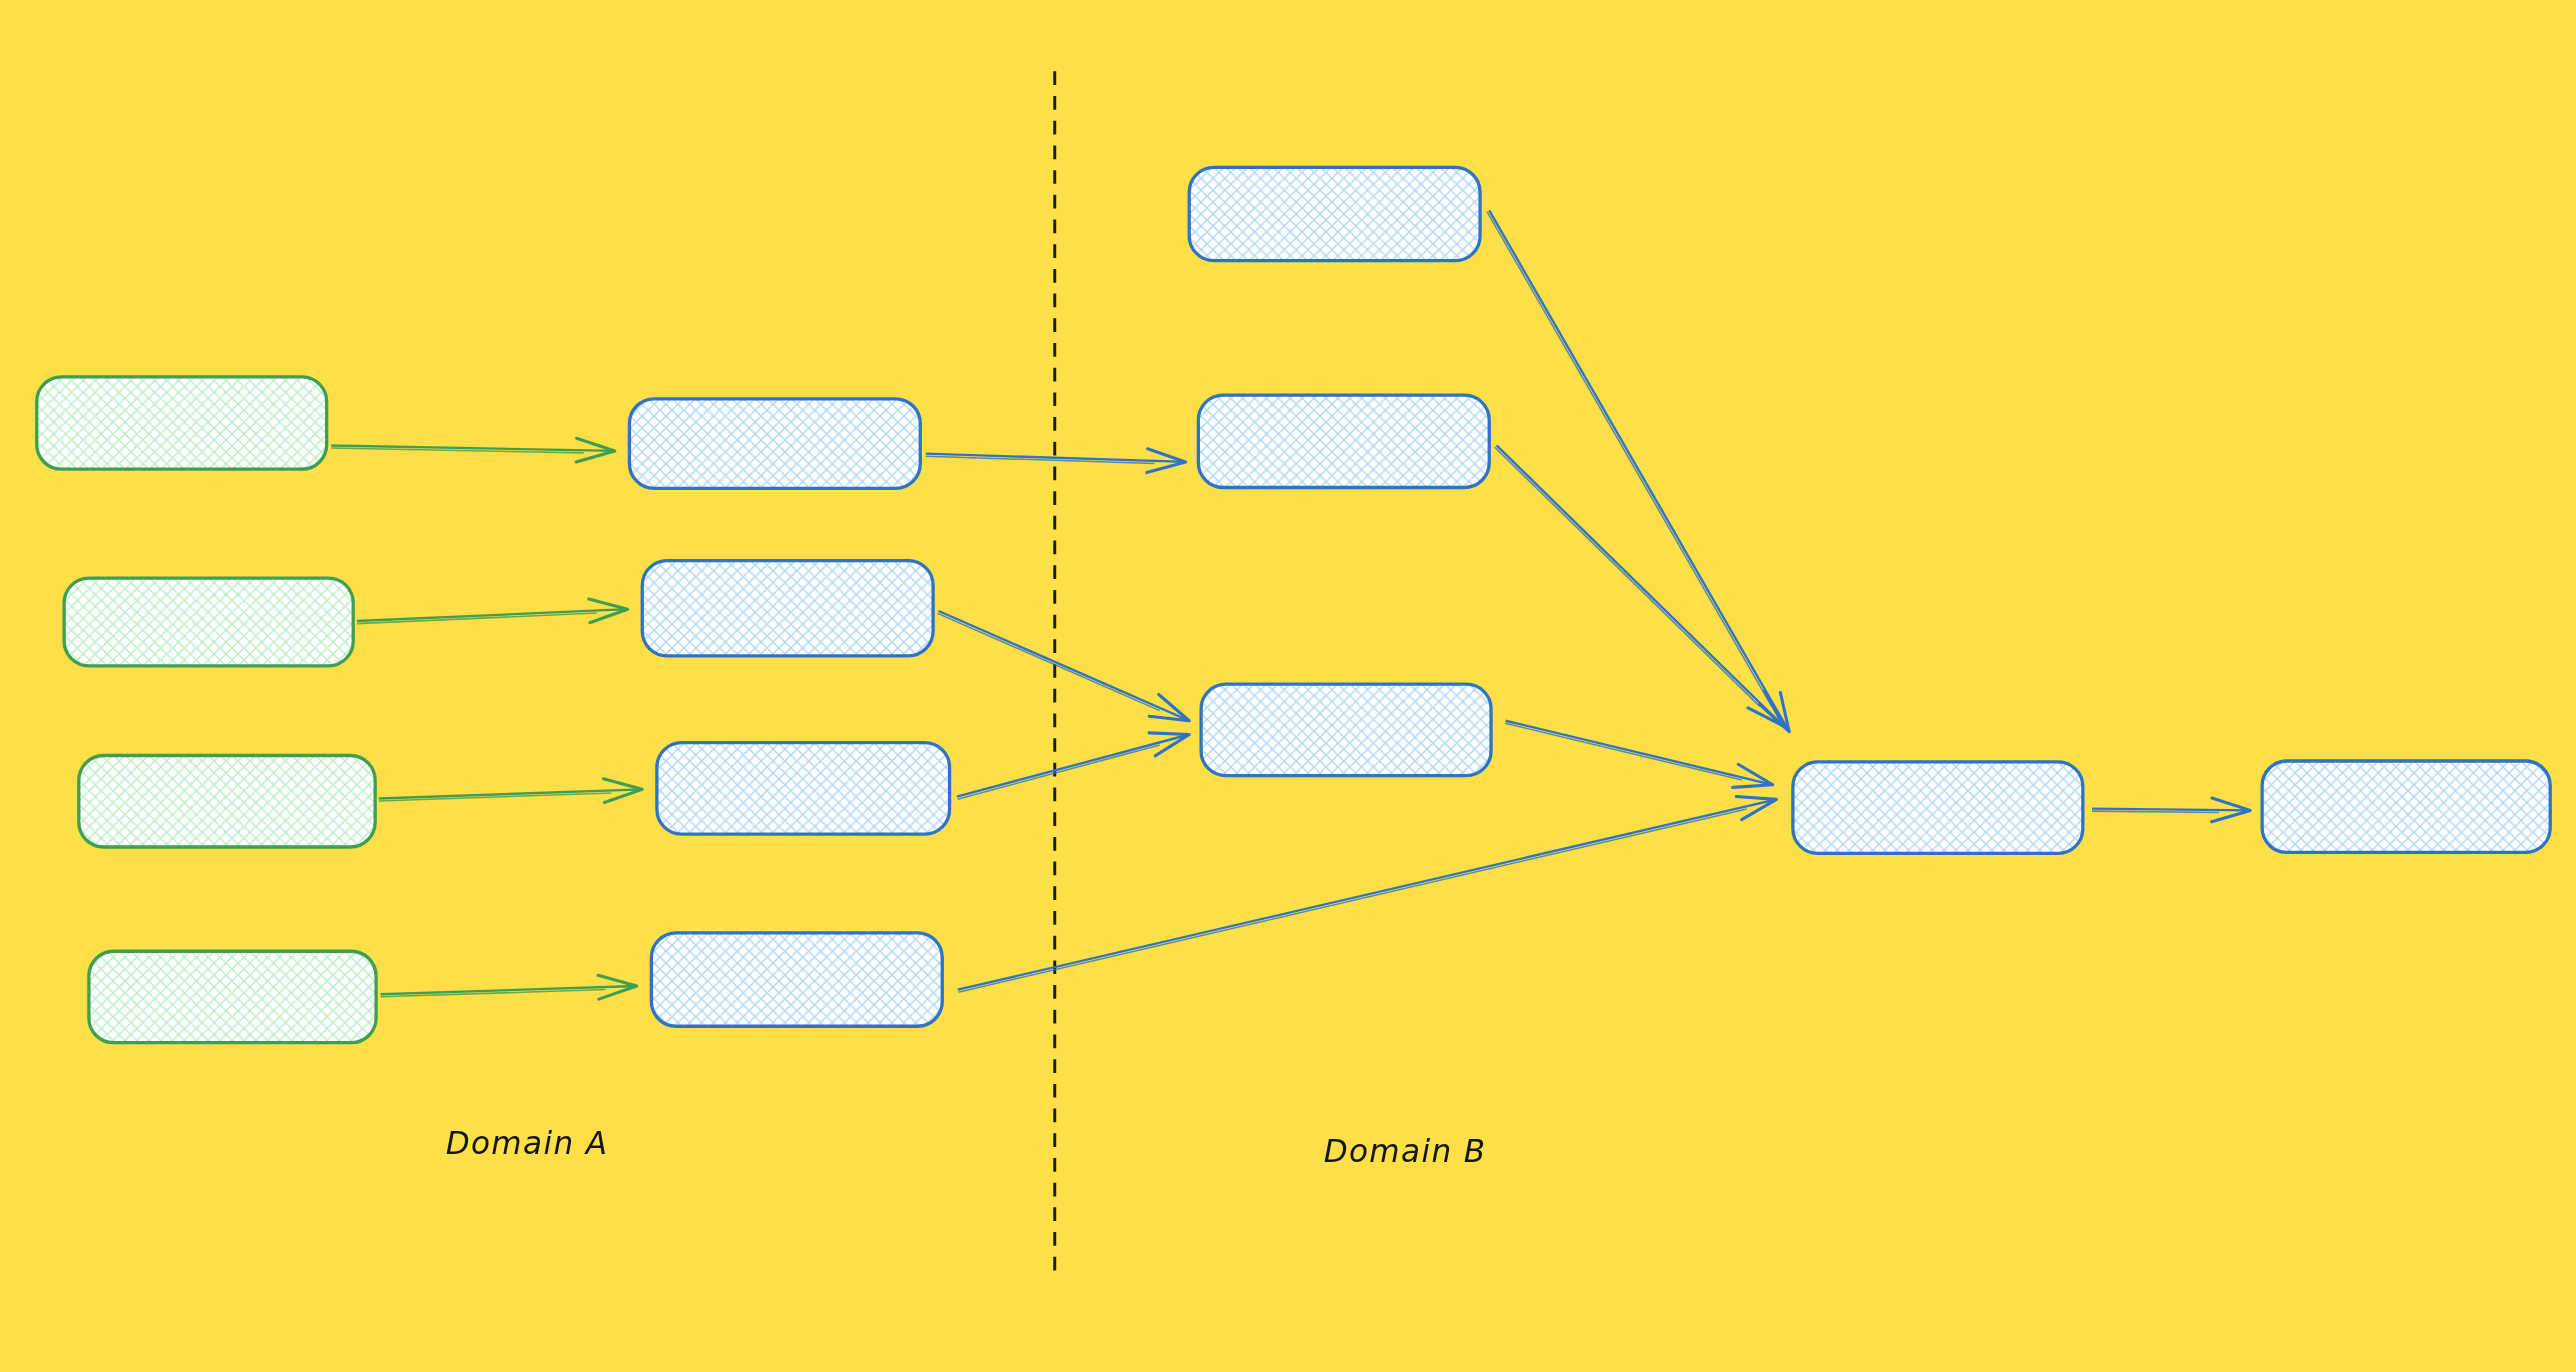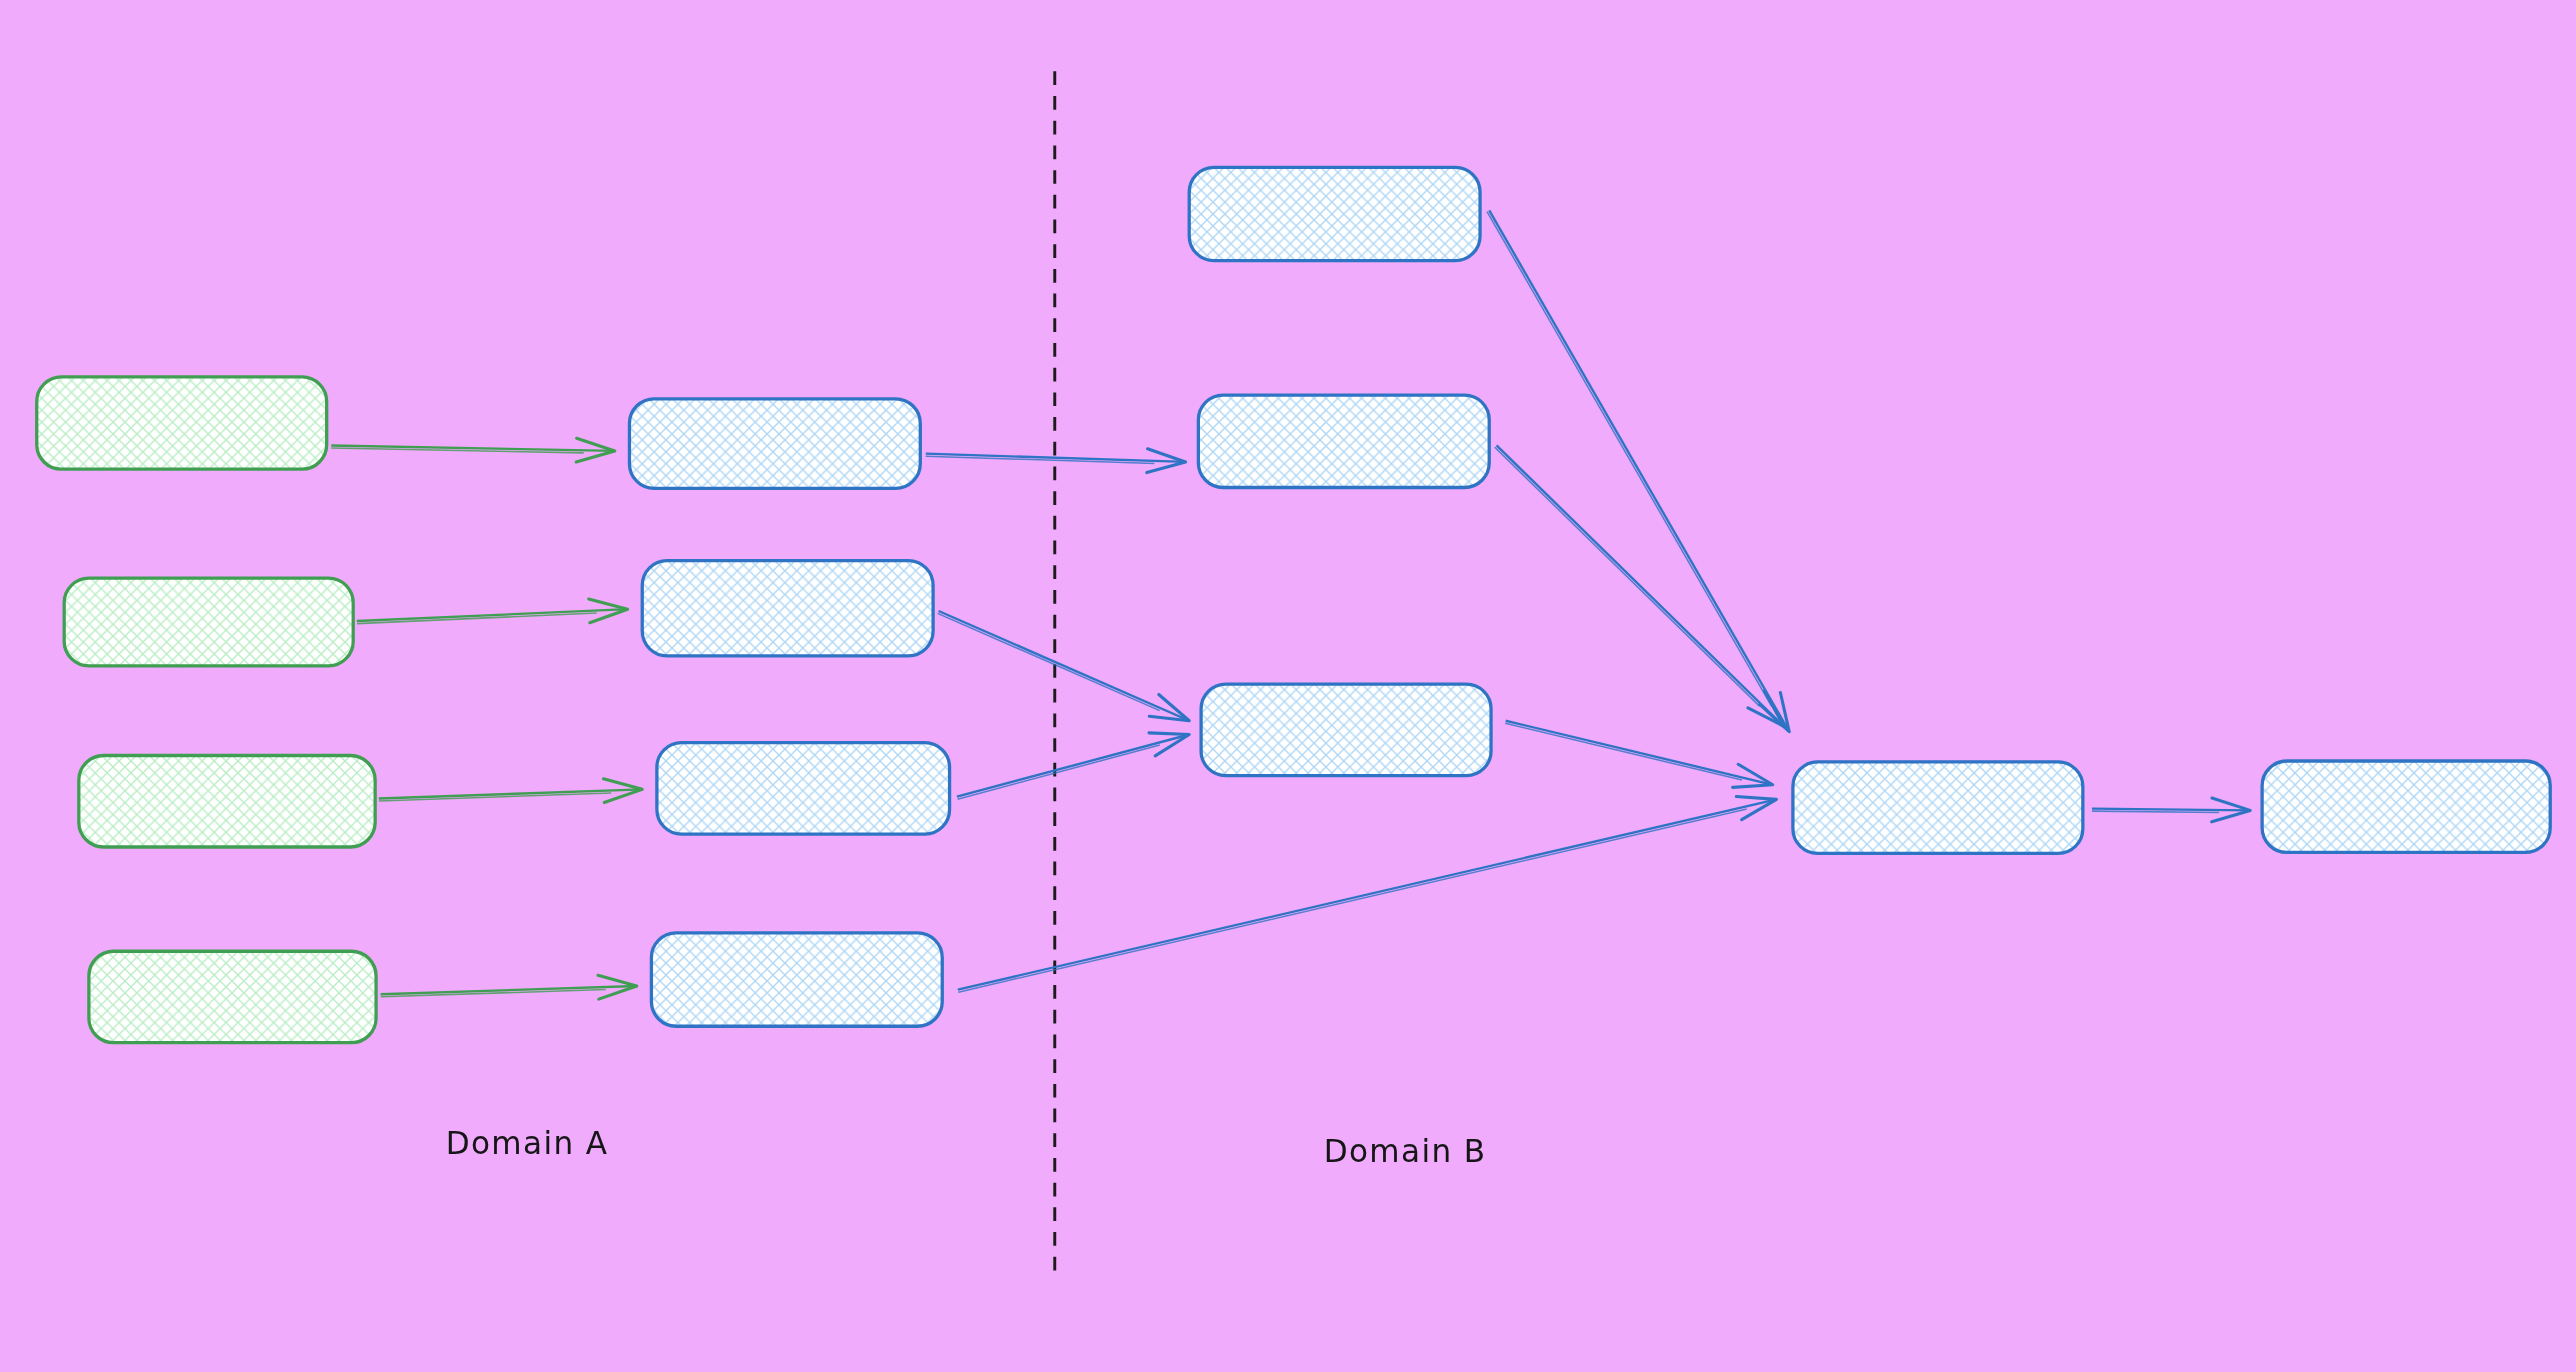--- a/index.html
+++ b/index.html
@@ -8,21 +8,22 @@
     width: 2576px;
     height: 1372px;
     background: #ffffff;
     overflow: hidden;
     font-family: "DejaVu Sans", sans-serif;
   }
   .canvas-wrap {
     position: relative;
     width: 2576px;
     height: 1372px;
-    background: #f0abfc;
+    background: #fde047;
+    font-style: italic;
   }
   svg.diagram {
     position: absolute;
     inset: 0;
     width: 100%;
     height: 100%;
     display: block;
   }
   text.domain-label {
     font-family: "DejaVu Sans", sans-serif;

